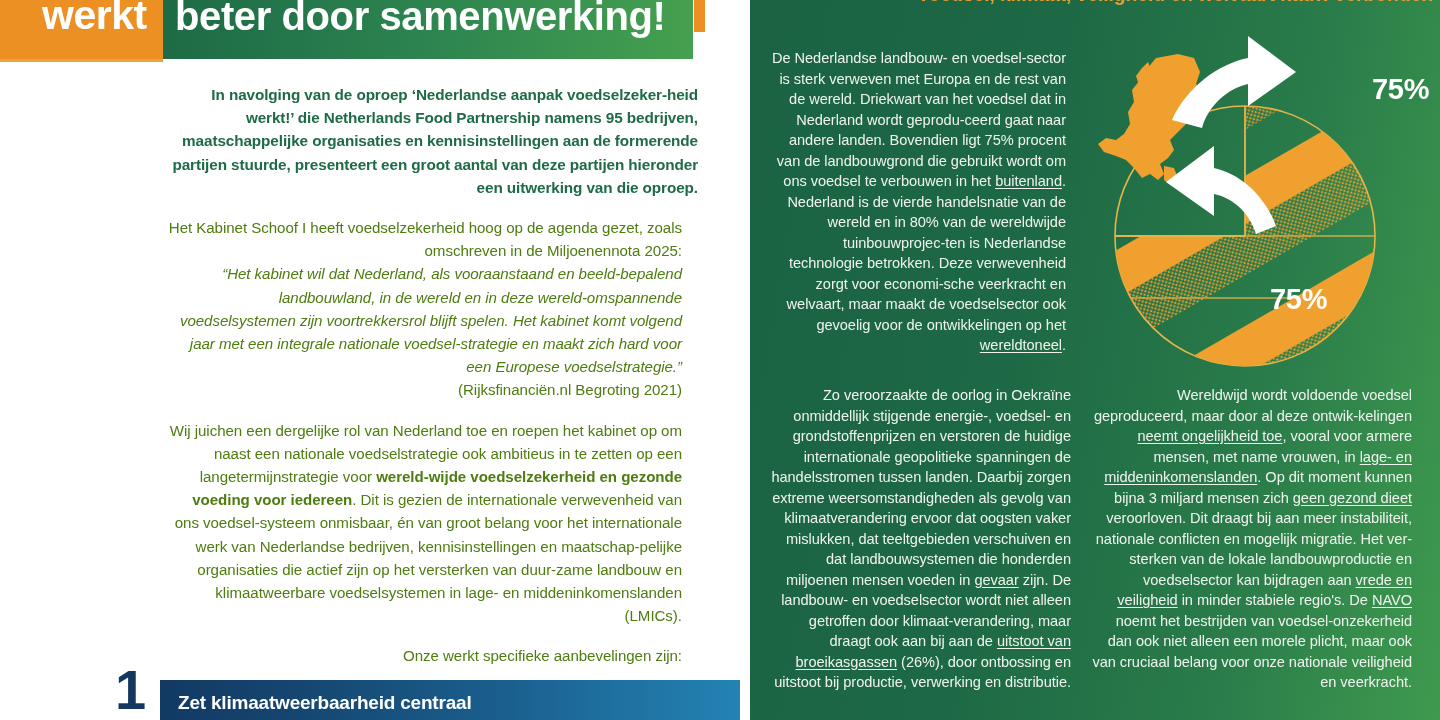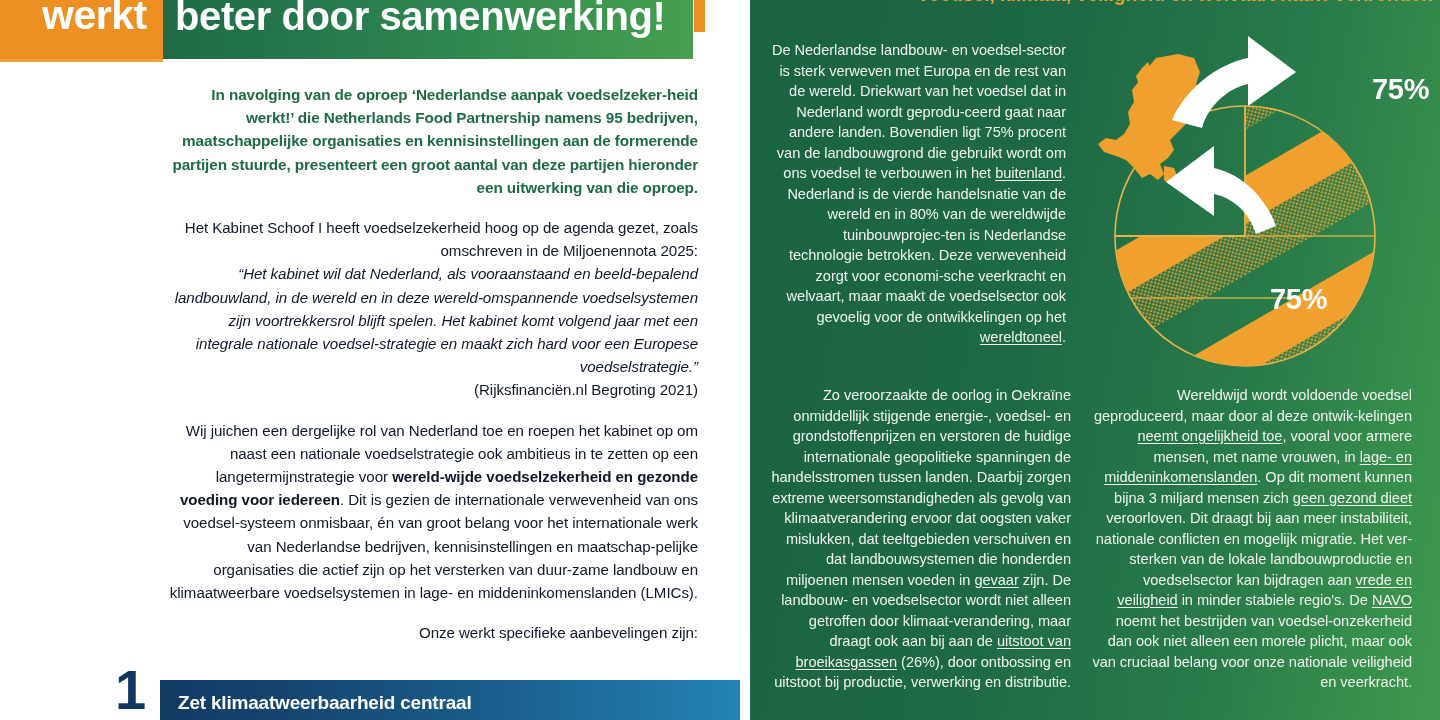--- a/index.html
+++ b/index.html
@@ -43,22 +43,22 @@
 
   
   .left-col{
     position:absolute;left:168px;top:83px;width:530px;
   }
   .p-lead{
     font-size:15.3px;line-height:23.2px;font-weight:700;color:#1e6b45;
     margin:0 0 17px 0;letter-spacing:-0.1px;
   }
   .p-body{
-    font-size:15.1px;line-height:23.2px;color:#0f172a;
-    margin:0 0 17px 0;letter-spacing:-0.05px;
+    font-size:15.1px;line-height:23.2px;color:#4d7c0f;
+    margin:0 16px 17px 0;letter-spacing:-0.05px;
   }
   .p-body .it{font-style:italic;}
   .p-body b{font-weight:700;}
 
   
   .rec{position:absolute;left:100px;top:668px;width:640px;height:52px;}
   .rec-num{
     position:absolute;left:15px;top:-6px;
     font-size:56px;font-weight:700;color:#13375e;line-height:1;
     font-family:"Liberation Sans",sans-serif;
@@ -85,21 +85,21 @@
     white-space:nowrap;
   }
 
   .rp-col{
     position:absolute;color:#f0f4ef;font-size:14.6px;line-height:20.5px;
     letter-spacing:-0.05px;
   }
   .rp-col p{margin:0 0 16px 0;}
   .rp-col u, .u{text-decoration:underline;text-underline-offset:2px;}
 
-  .col-a{left:16px;top:40px;width:300px;}
+  .col-a{left:16px;top:48px;width:300px;}
   .col-b{left:340px;top:385px;width:322px;}
   .col-a2{left:16px;top:385px;width:305px;}
 
   
   .info{position:absolute;left:340px;top:28px;width:360px;height:348px;}
   .pct{position:absolute;color:#ffffff;font-weight:700;font-size:29px;letter-spacing:-0.3px;}
   .pct-top{left:282px;top:45px;}
   .pct-bot{left:180px;top:255px;}
 </style>
 </head>

